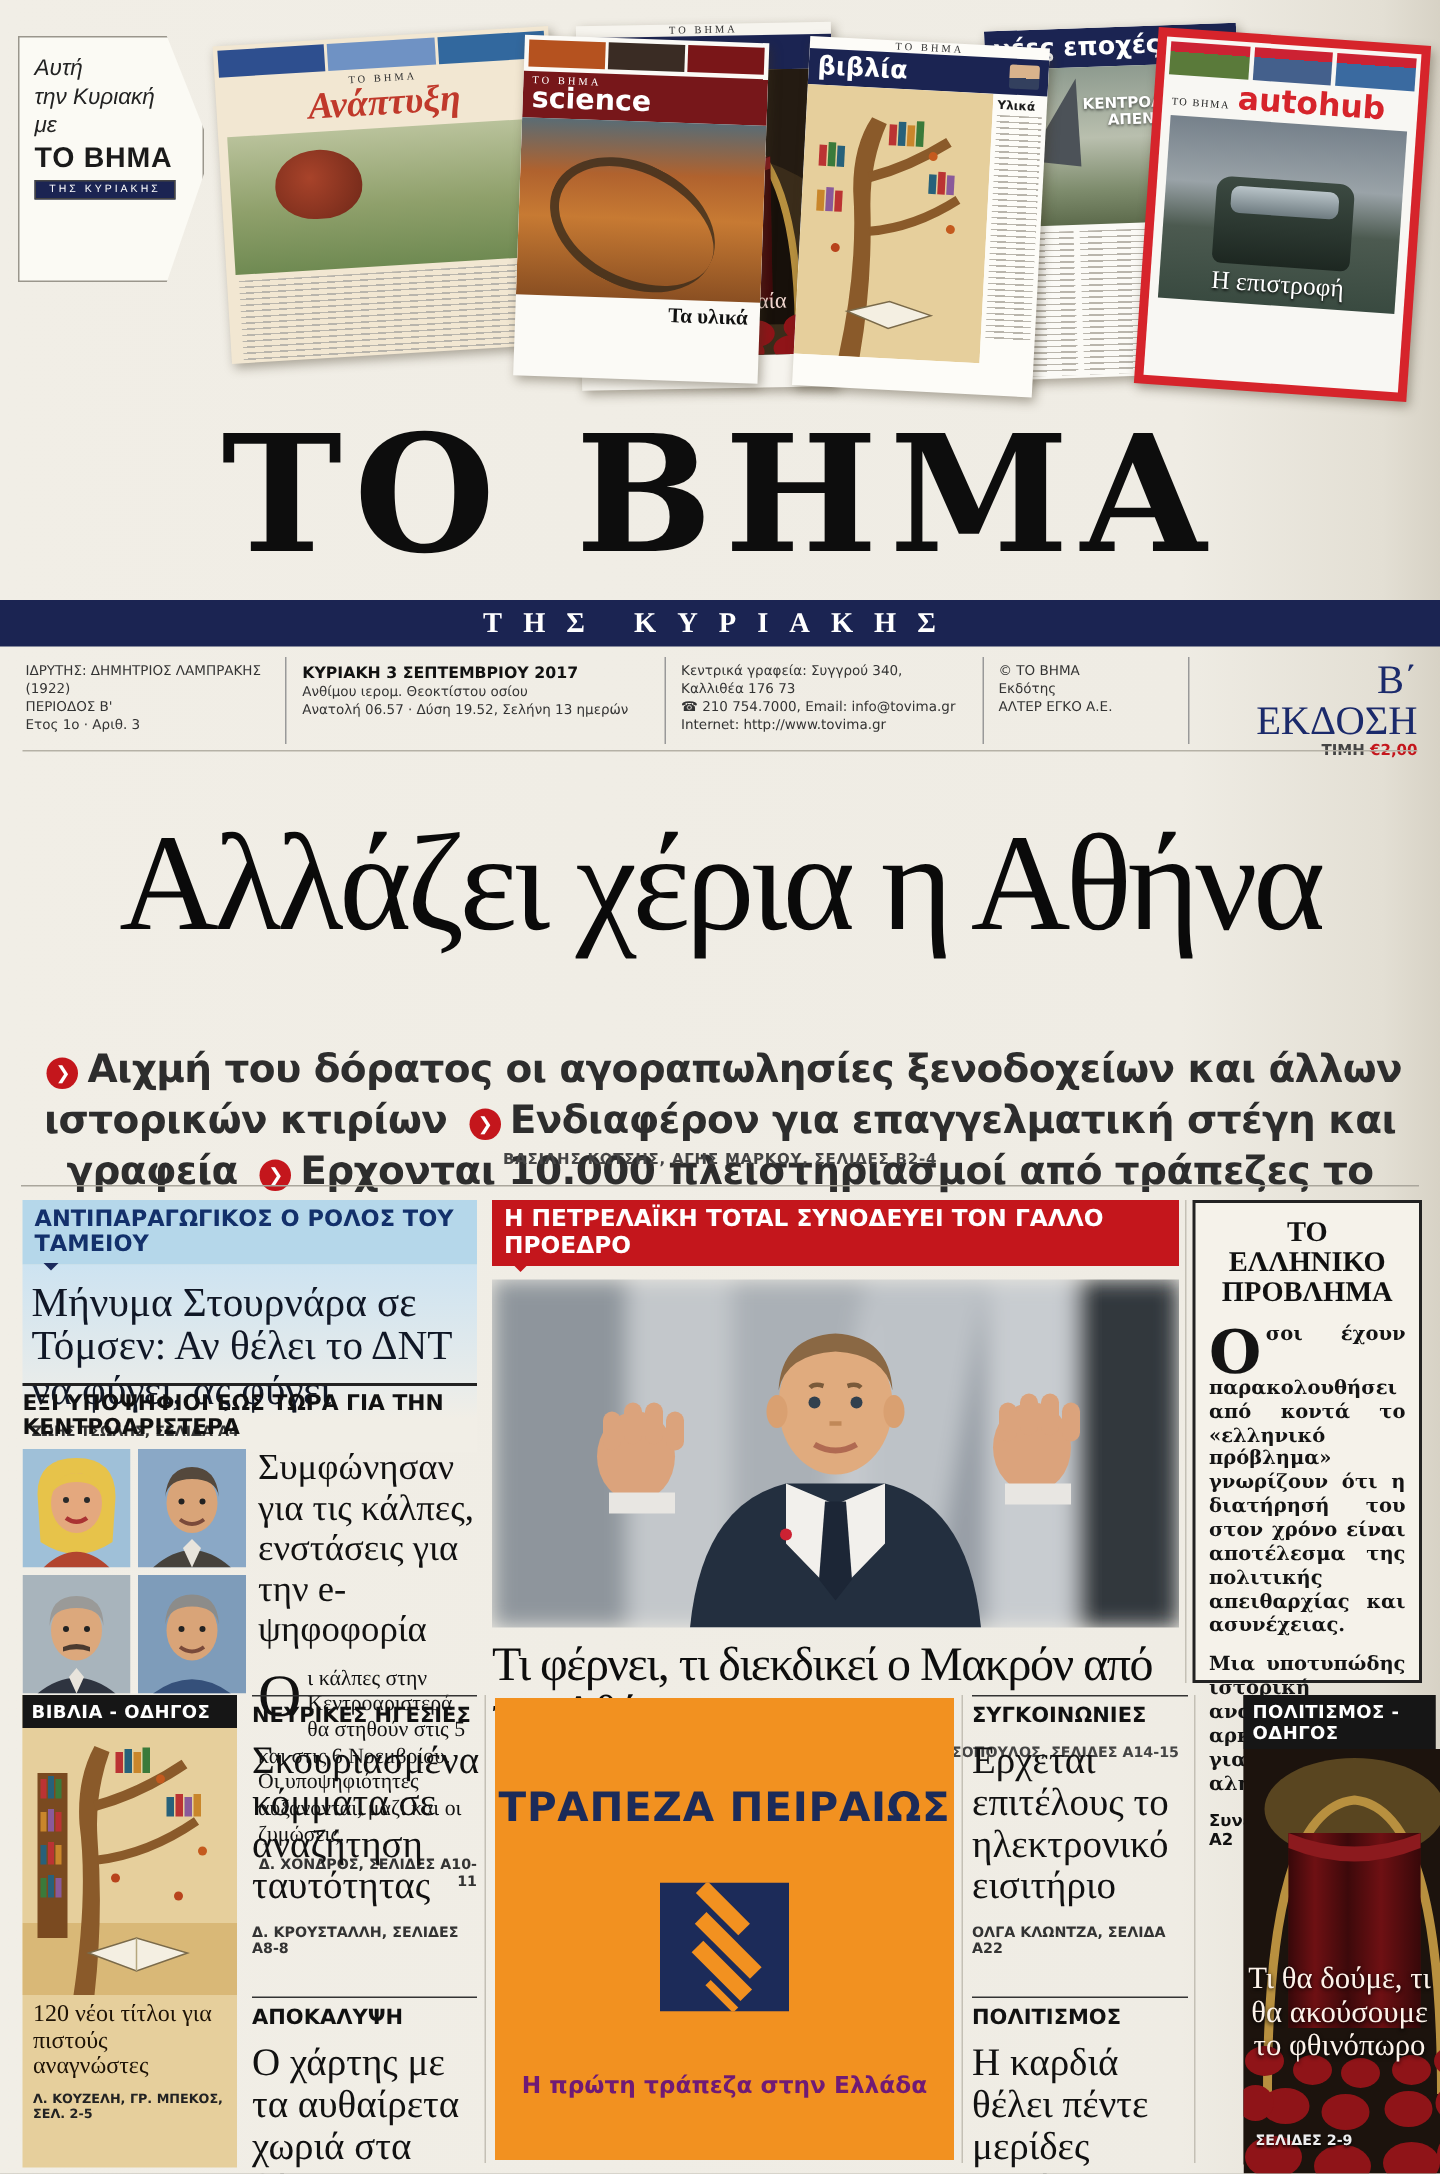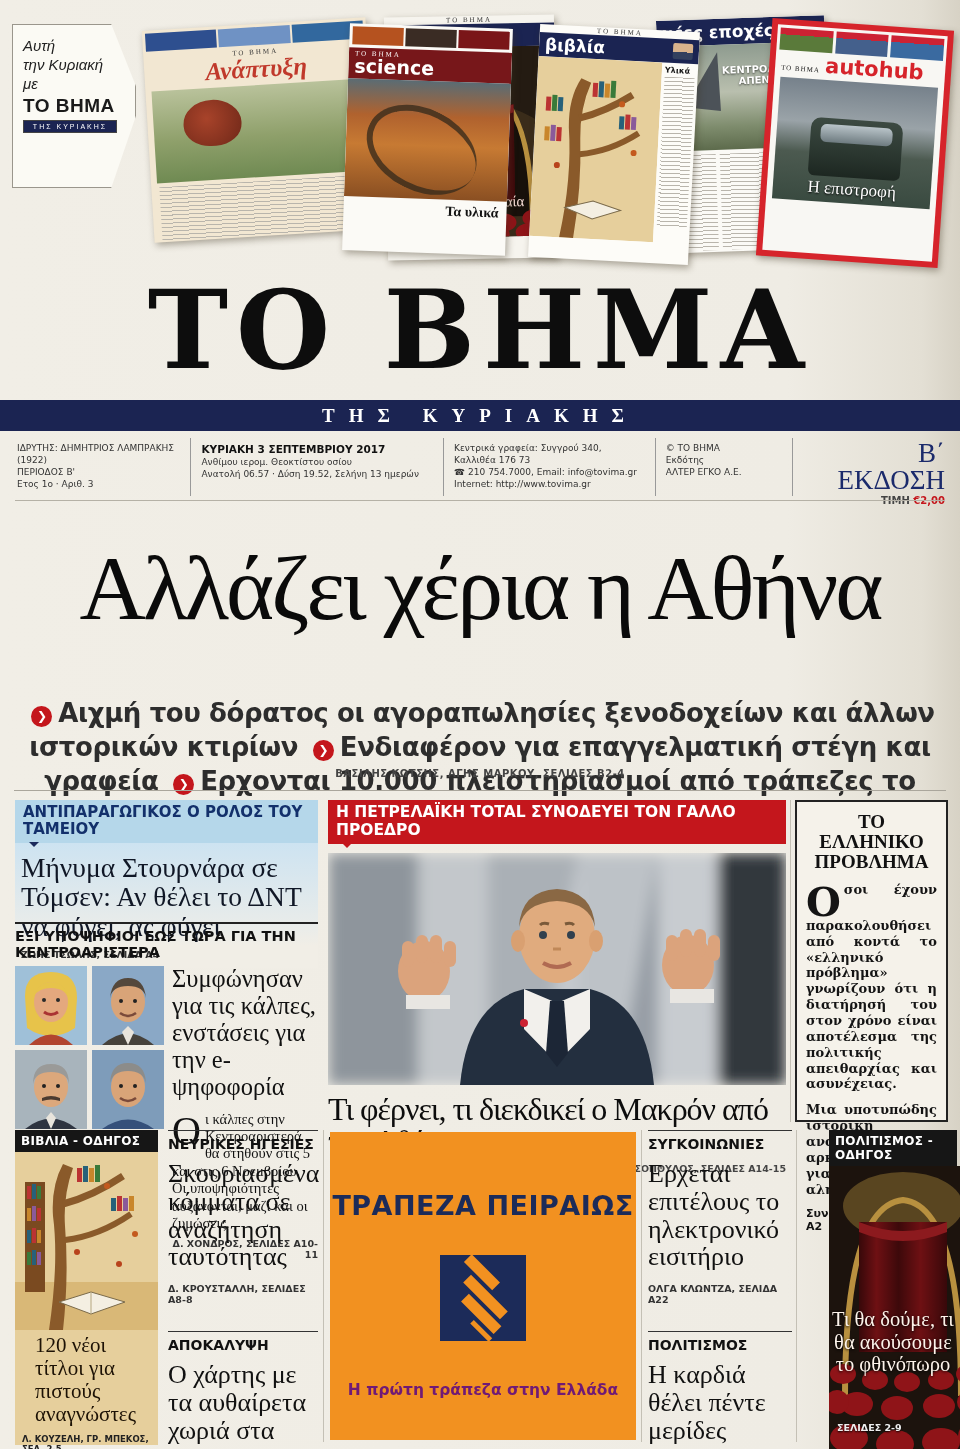--- a/index.html
+++ b/index.html
@@ -152,21 +152,21 @@
   .gp p{font-family:"DejaVu Serif",serif;font-weight:bold;font-size:13px;line-height:1.22;
         margin:0 0 10px;text-align:justify;color:#141414;}
   .gp .dc{float:left;font-size:40px;line-height:.8;padding:4px 3px 0 0;}
   .gp .more{font-weight:bold;font-size:11px;color:#111;}
   .vline-mid{position:absolute;left:790px;top:800px;height:322px;border-left:1px solid #c4c0b5;}
 
   
   .blk-label{background:#161616;color:#fff;font-weight:bold;font-size:12px;padding:4px 6px;letter-spacing:.3px;}
   .books{position:absolute;left:15px;top:1130px;width:143px;height:315px;background:#e6cf9c;}
   .books svg{display:block;width:143px;height:178px;}
-  .books .khl{font-family:"Liberation Serif",serif;font-size:21px;line-height:1.1;padding:4px 20px 6px;color:#1d1205;}
+  .books .khl{font-family:"Liberation Serif",serif;font-size:16px;line-height:1.1;padding:4px 7px 6px;color:#1d1205;}
   .books .by{font-size:8.5px;font-weight:bold;padding:2px 7px;color:#222;}
 
   .seccol{position:absolute;width:150px;}
   .sec{border-top:1.5px solid #333;margin-bottom:26px;}
   .sec .lab{font-weight:bold;font-size:14px;padding:5px 0 8px;color:#111;}
   .sec .khl{font-family:"Liberation Serif",serif;font-size:26px;line-height:1.07;color:#111;}
   .sec .by{font-size:9.5px;font-weight:bold;color:#333;margin-top:12px;}
 
   .ad{position:absolute;left:330px;top:1132px;width:306px;height:308px;background:#f29120;
       display:flex;flex-direction:column;align-items:center;}

